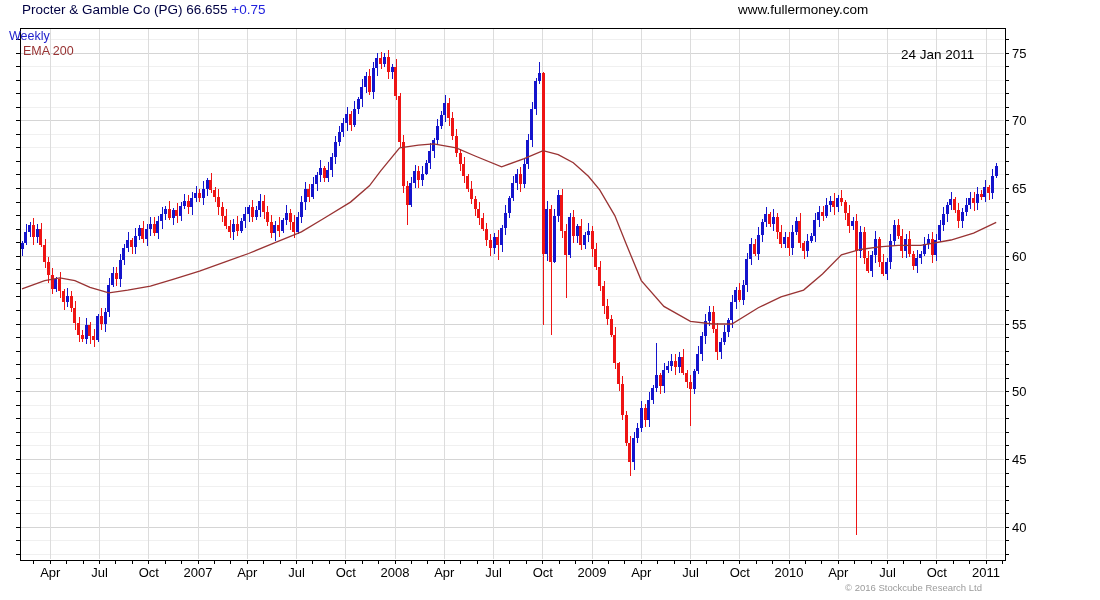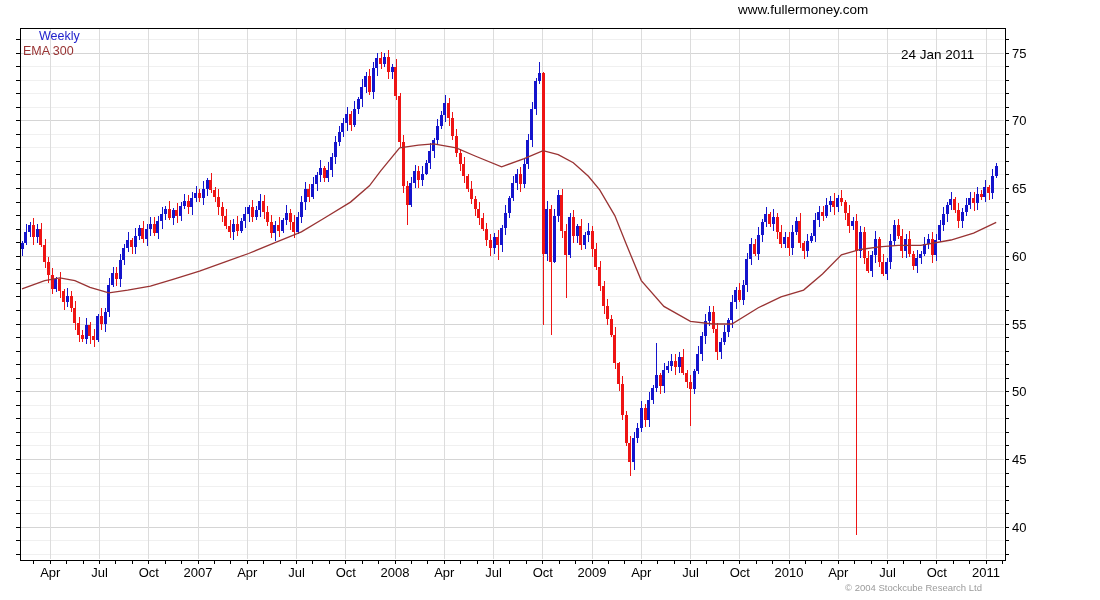--- a/index.html
+++ b/index.html
@@ -5,21 +5,21 @@
   html,body{margin:0;padding:0;background:#ffffff;}
   #page{position:relative;width:1100px;height:600px;background:#fff;overflow:hidden;
         font-family:"Liberation Sans", sans-serif;}
   .hdr{position:absolute;top:2px;font-size:13.5px;color:#000;white-space:nowrap;}
   #title{left:22px;color:#000042;}
   #title .chg{color:#2222dd;}
   #website{left:738px;text-align:center;}
   #date{left:901px;margin-top:45px;}
   #chart-svg{position:absolute;left:0;top:0;}
   .lg{position:absolute;font-size:12.5px;white-space:nowrap;}
-  #legend-weekly{left:39px;top:29px;}
+  #legend-weekly{left:9px;top:29px;}
   #legend-ema{left:23px;top:44px;}
   #copyright{position:absolute;top:582px;right:118px;font-size:9.5px;color:#9b9b9b;white-space:nowrap;}
 </style>
 </head>
 <body>
 
 <div id="page">
 
   <svg id="chart-svg" width="1100" height="600">
       <g shape-rendering="crispEdges">
@@ -772,22 +772,24 @@
         <text x="690.5" y="577" text-anchor="middle" font-size="13" font-family="&quot;Liberation Sans&quot;, sans-serif" fill="#000000">Jul</text>
         <text x="739.75" y="577" text-anchor="middle" font-size="13" font-family="&quot;Liberation Sans&quot;, sans-serif" fill="#000000">Oct</text>
         <text x="789" y="577" text-anchor="middle" font-size="13" font-family="&quot;Liberation Sans&quot;, sans-serif" fill="#000000">2010</text>
         <text x="838.25" y="577" text-anchor="middle" font-size="13" font-family="&quot;Liberation Sans&quot;, sans-serif" fill="#000000">Apr</text>
         <text x="887.5" y="577" text-anchor="middle" font-size="13" font-family="&quot;Liberation Sans&quot;, sans-serif" fill="#000000">Jul</text>
         <text x="936.75" y="577" text-anchor="middle" font-size="13" font-family="&quot;Liberation Sans&quot;, sans-serif" fill="#000000">Oct</text>
         <text x="986" y="577" text-anchor="middle" font-size="13" font-family="&quot;Liberation Sans&quot;, sans-serif" fill="#000000">2011</text>
       </g>
     </svg>
 
+  <div class="hdr" id="title" style="color: rgb(0, 0, 66);"><span>Procter &amp; Gamble Co (PG) 66.655</span>
+    <span class="chg" style="color: rgb(34, 34, 221);">+0.75</span></div>
 
   <div class="hdr" id="website">www.fullermoney.com</div>
   <div class="hdr" id="date">24 Jan 2011</div>
 
   <div class="lg" id="legend-weekly" style="color: rgb(34, 34, 204);">Weekly</div>
-  <div class="lg" id="legend-ema" style="color: rgb(153, 51, 51);">EMA 300</div>
+  <div class="lg" id="legend-ema" style="color: rgb(153, 51, 51);">EMA 200</div>
 
-  <div id="copyright" style="color: rgb(155, 155, 155);">© 2004 Stockcube Research Ltd</div>
+  <div id="copyright" style="color: rgb(155, 155, 155);">© 2016 Stockcube Research Ltd</div>
 
 </div>
 
 </body></html>

